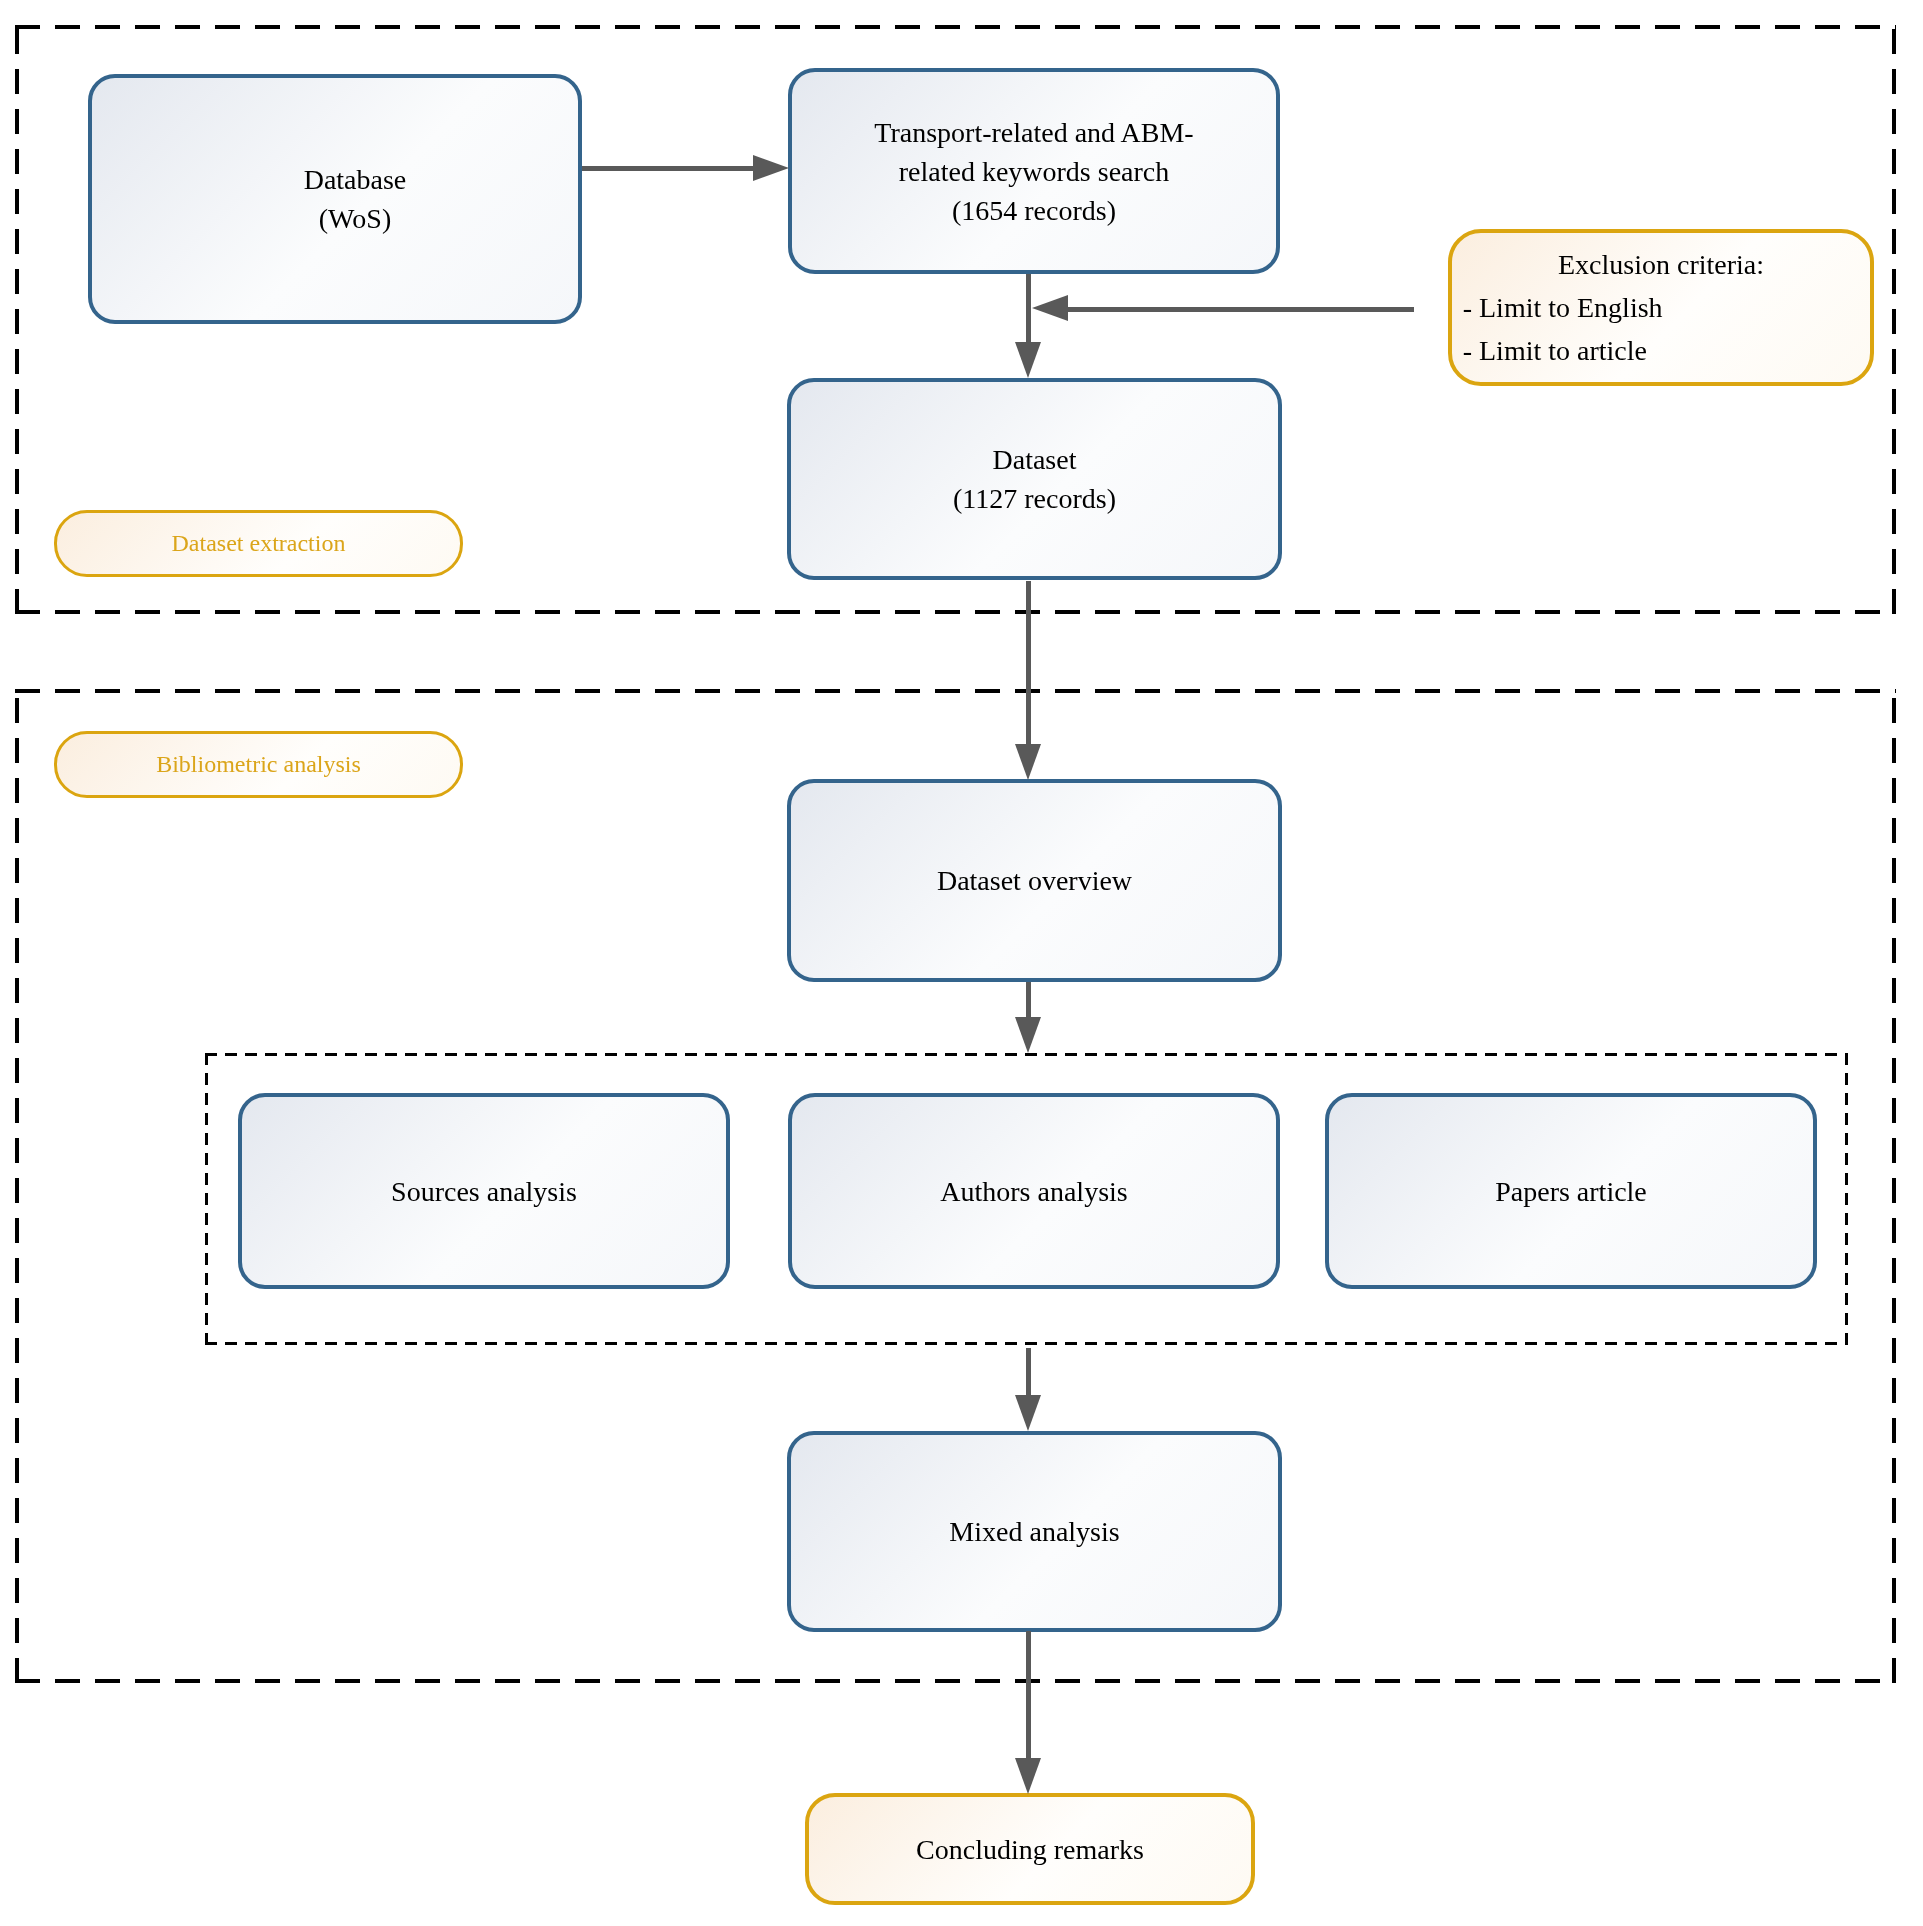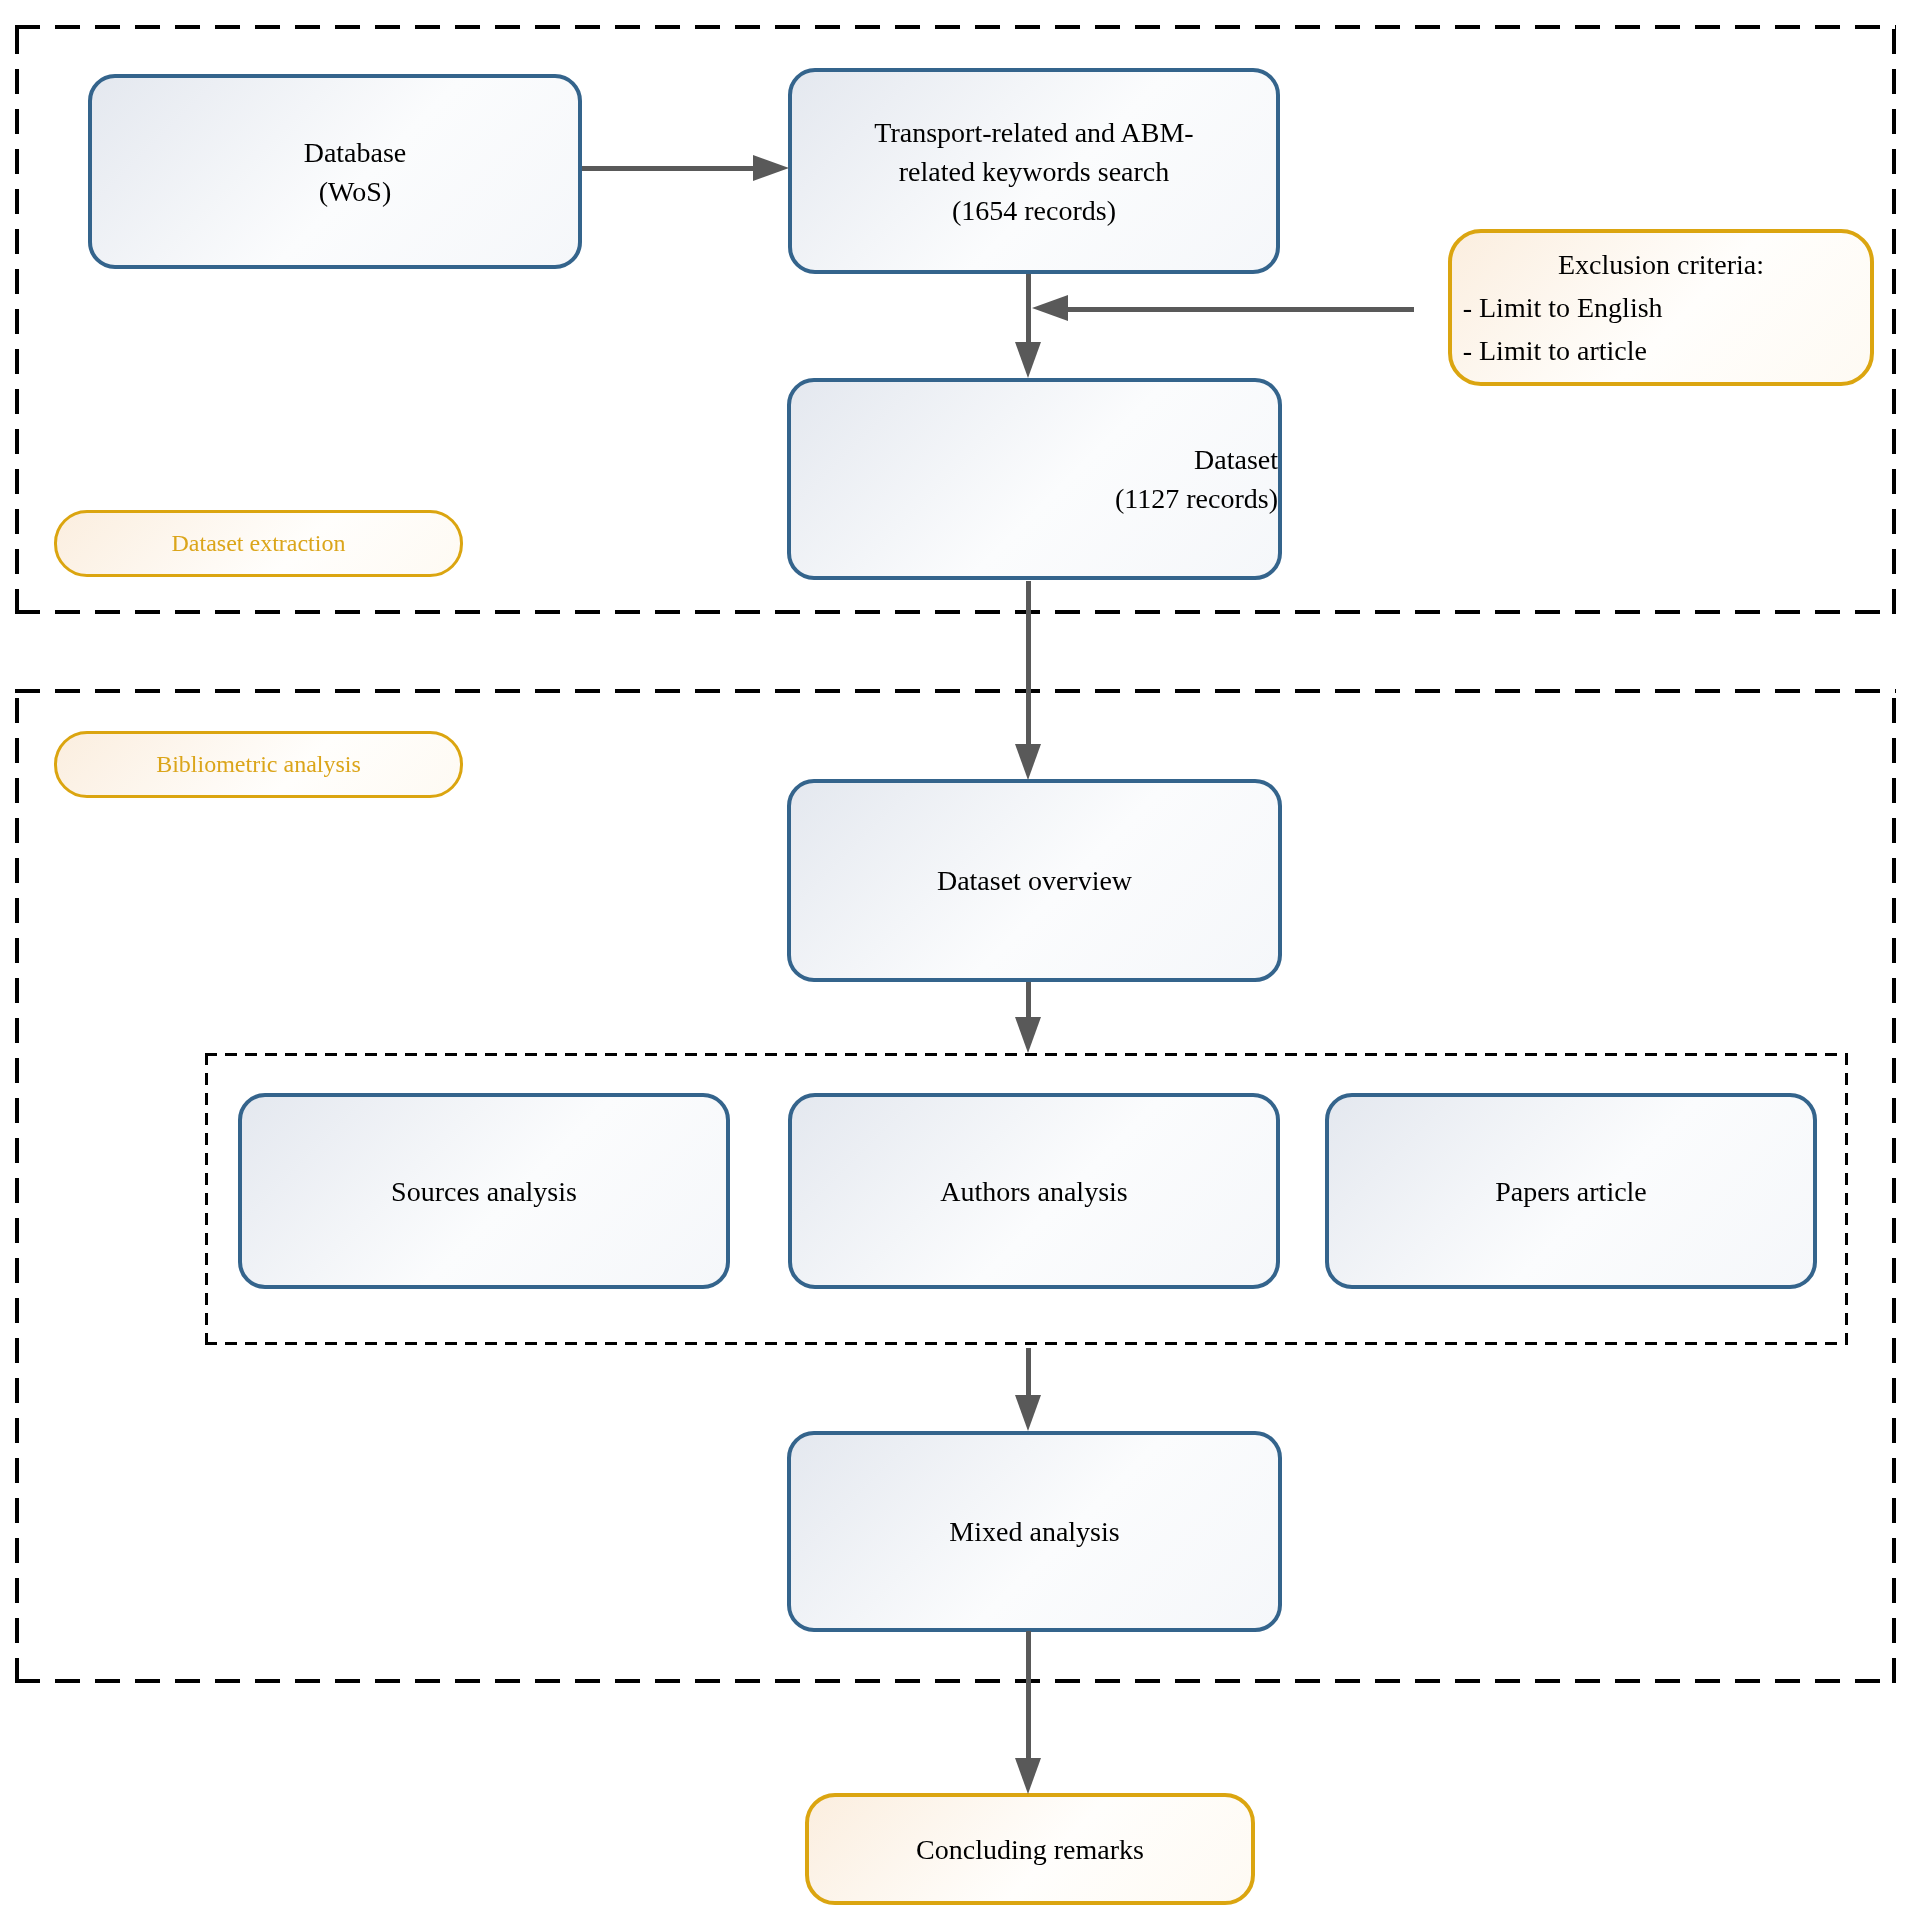--- a/index.html
+++ b/index.html
@@ -91,38 +91,38 @@
   <div class="dash-frame dash-outer" style="left:15px; top:689px; width:1881px; height:994px;"></div>
   <div class="dash-frame dash-inner" style="left:205px; top:1053px; width:1643px; height:292px;"></div>
 
   <div class="region-label" style="left:54px; top:510px; width:409px; height:67px;">
     <span>Dataset extraction</span>
   </div>
   <div class="region-label" style="left:54px; top:731px; width:409px; height:67px;align-items:center;">
     <span>Bibliometric analysis</span>
   </div>
 
-  <div class="node blue" style="left:88px; top:74px; width:494px; height:195px;padding-left:40px;">
+  <div class="node blue" style="left:88px; top:74px; width:494px; height:250px;padding-left:40px;">
     <span>Database</span>
     <span>(WoS)</span>
   </div>
 
   <div class="node blue" style="left:788px; top:68px; width:492px; height:206px;">
     <span>Transport-related and ABM-</span>
     <span>related keywords search</span>
     <span>(1654 records)</span>
   </div>
 
   <div class="node orange" style="left:1448px; top:229px; width:426px; height:157px; line-height:43px;">
     <span>Exclusion criteria:</span>
     <span class="exclusion-items">- Limit to English</span>
     <span class="exclusion-items">- Limit to article</span>
   </div>
 
-  <div class="node blue" style="left:787px; top:378px; width:495px; height:202px;align-items:flex-end;">
+  <div class="node blue" style="left:787px; top:378px; width:495px; height:202px;">
     <span>Dataset</span>
     <span>(1127 records)</span>
   </div>
 
   <div class="node blue" style="left:787px; top:779px; width:495px; height:203px;">
     <span>Dataset overview</span>
   </div>
 
   <div class="node blue" style="left:238px; top:1093px; width:492px; height:196px;">
     <span>Sources analysis</span>

